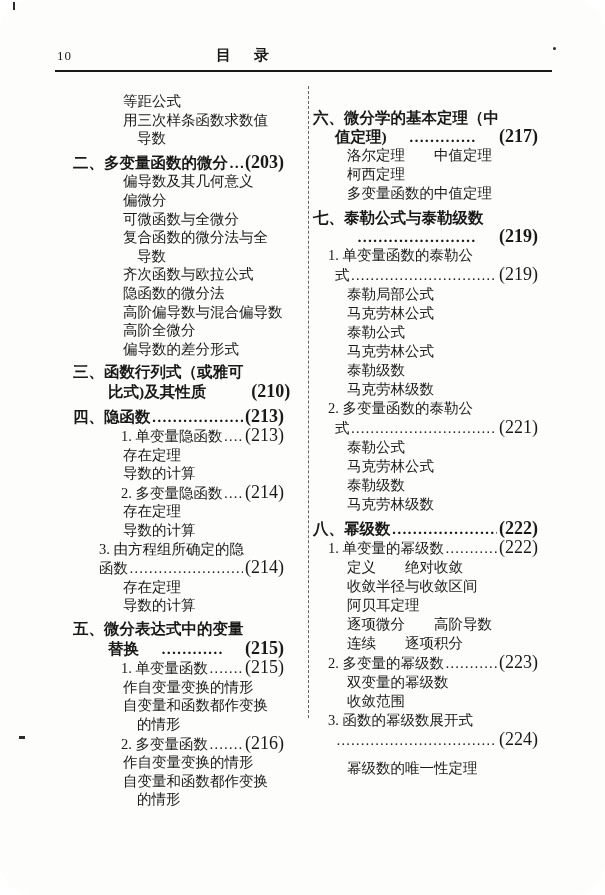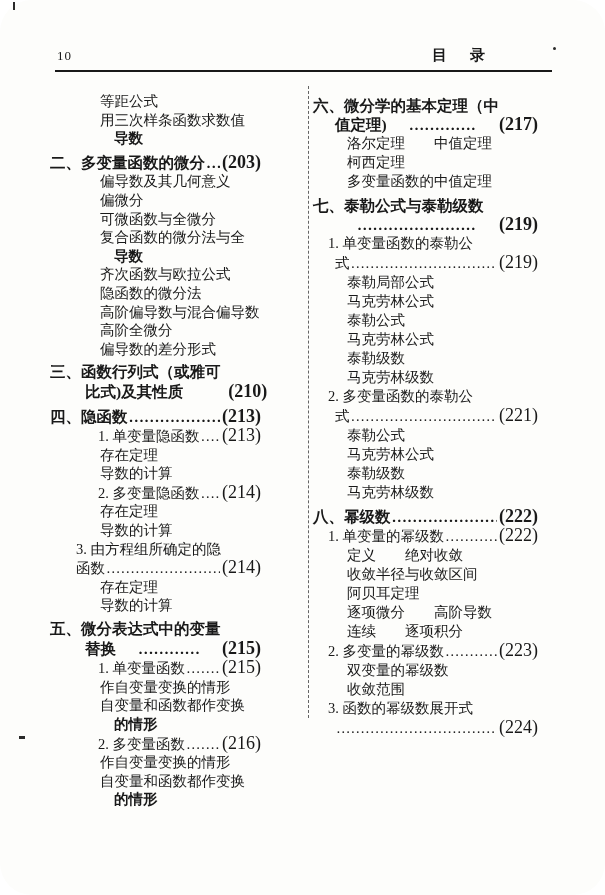--- a/index.html
+++ b/index.html
@@ -16,58 +16,58 @@
     color:var(--ink,#191919);
     border-radius:32px;
   }
   
   .pagenum{
     position:absolute;left:57px;top:48px;
     font-size:13px;letter-spacing:1px;
   }
   .header-title{
     position:absolute;left:0;top:46px;width:489px;
-    text-align:right;font-size:15px;font-weight:bold;
+    text-align:center;font-size:15px;font-weight:bold;
     letter-spacing:4px;
   }
   .header-rule{
     position:absolute;left:55px;top:70px;width:497px;height:2px;
     background:var(--ink,#191919);
   }
   
   .column-divider{
     position:absolute;left:308px;top:86px;height:632px;width:0;
     border-left:1px dashed #4a4a4a;
     opacity:.85;
   }
   
   .col{position:absolute;top:92px;}
-  .col-left {left:48px;width:213px;
+  .col-left {left:71px;width:213px;
     --i-sec:2px;--i-seccont:37px;--i-num:50px;--i-numcont:28px;--i-det:52px;--i-detcont:66px;}
   .col-right{left:313px;width:225px;
     --i-sec:0px;--i-seccont:22px;--i-num:15px;--i-numcont:22px;--i-det:34px;--i-detcont:50px;}
   .entry{
     display:flex;align-items:baseline;
     line-height:18.6px;font-size:14.5px;
     white-space:nowrap;
   }
   .col-right .entry{line-height:19px;}
   .entry .t{white-space:pre;}
   .entry .leader{
     flex:1 1 auto;overflow:hidden;white-space:nowrap;
     margin:0 1px;letter-spacing:0;
   }
   .entry .p{white-space:nowrap;padding-left:1px;font-size:18px;}
   .lvl-section{font-weight:bold;font-size:15.5px;margin-top:5px;padding-left:var(--i-sec);}
-  .lvl-section:first-child{margin-top:4px;}
+  .lvl-section:first-child{margin-top:16px;}
   .lvl-section-cont{font-weight:bold;font-size:15.5px;padding-left:var(--i-seccont);gap:21px;}
   .lvl-num{padding-left:var(--i-num);}
   .lvl-num-cont{padding-left:var(--i-numcont);}
   .lvl-detail{padding-left:var(--i-det);}
-  .lvl-detail-cont{padding-left:var(--i-detcont);font-weight:bold;}
+  .lvl-detail-cont{padding-left:var(--i-detcont);}
   .gap-top{margin-top:9px;}
   
   .speck{position:absolute;background:#2a2a2a;}
   .speck.s1{left:13px;top:2px;width:2px;height:8px;}
   .speck.s2{left:553px;top:47px;width:3px;height:3px;border-radius:50%;}
   .speck.s3{left:19px;top:736px;width:6px;height:3px;}
 </style>
 </head>
 <body>
 
@@ -321,14 +321,17 @@
         <span class="t">收敛范围</span>
       </div>
       <div class="entry lvl-num">
         <span class="t">3. 函数的幂级数展开式</span>
       </div>
       <div class="entry lvl-num-cont">
         <span class="t"></span>
         <span class="leader">…………………………………………………………………………………………………………</span>
         <span class="p">(224)</span>
       </div>
+      <div class="entry lvl-detail gap-top">
+        <span class="t">幂级数的唯一性定理</span>
+      </div>
     </div>
 </div>
 
 </body></html>

